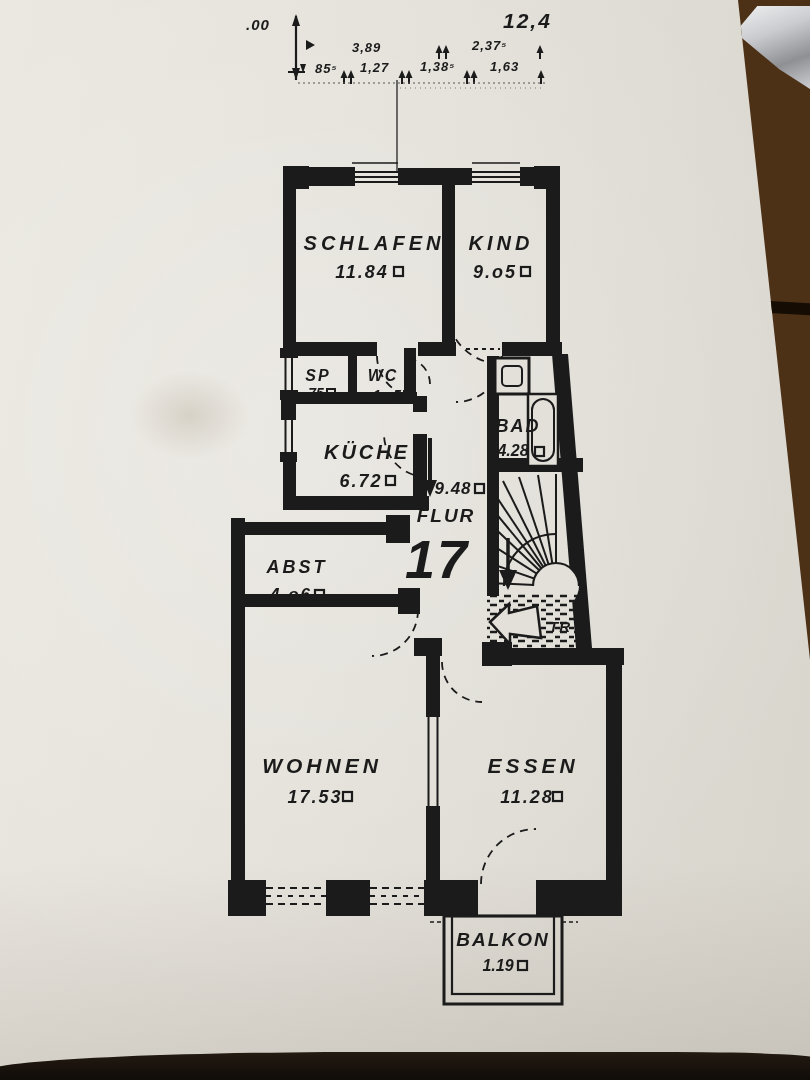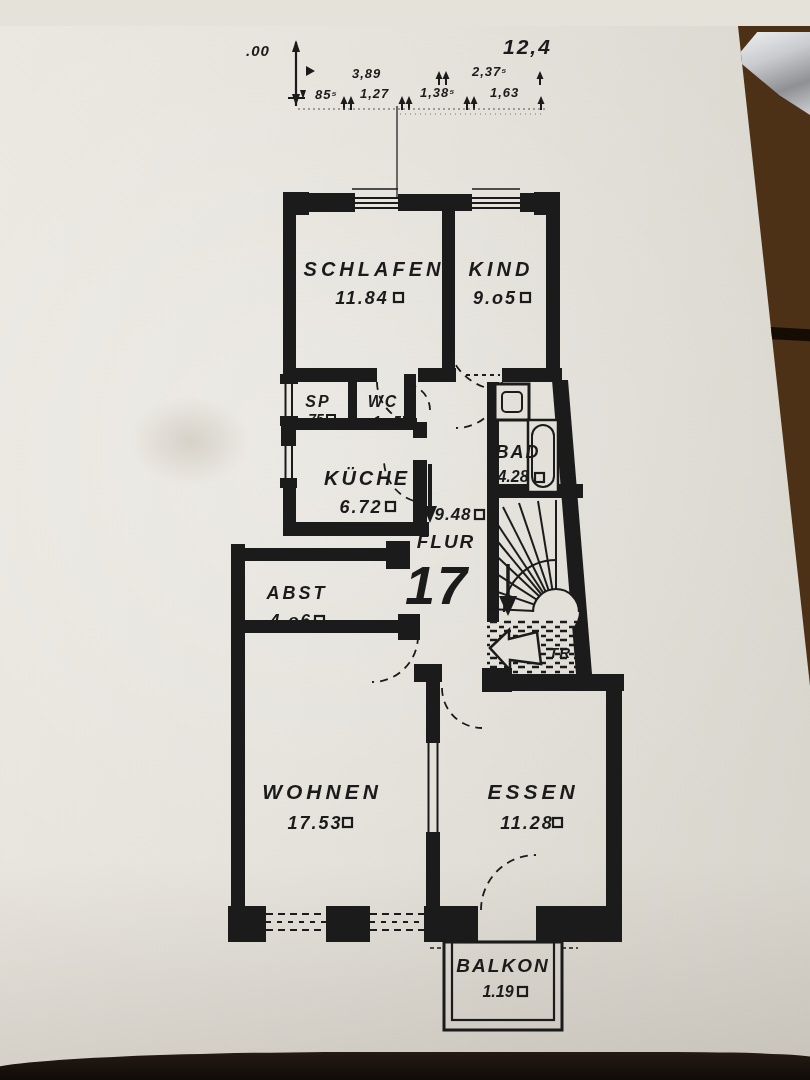--- a/index.html
+++ b/index.html
@@ -1,18 +1,18 @@
 <!DOCTYPE html>
 <html><head>
 <meta charset="utf-8">
 <style>
   html,body{margin:0;padding:0;}
   body{width:810px;height:1080px;overflow:hidden;position:relative;
        font-family:"Liberation Sans",sans-serif;background:#e5e2da;}
-  .scene{position:absolute;inset:0;margin-top:26px;}
+  .scene{position:absolute;inset:0;}
   
   .paper{position:absolute;inset:0;
     background:
       radial-gradient(120% 90% at 35% 40%, rgba(255,255,255,.25), rgba(0,0,0,0) 60%),
       linear-gradient(100deg,#eae7e0 0%,#e3e0d9 45%,#d8d5cd 100%);
   }
   .paper .stain{position:absolute;left:130px;top:370px;width:120px;height:90px;border-radius:50%;
     background:radial-gradient(closest-side,rgba(160,150,128,.28),rgba(160,150,128,0));}
   .paper .shade-bl{position:absolute;left:0;bottom:0;width:100%;height:220px;
     background:linear-gradient(to bottom,rgba(0,0,0,0),rgba(90,80,65,.14));}

